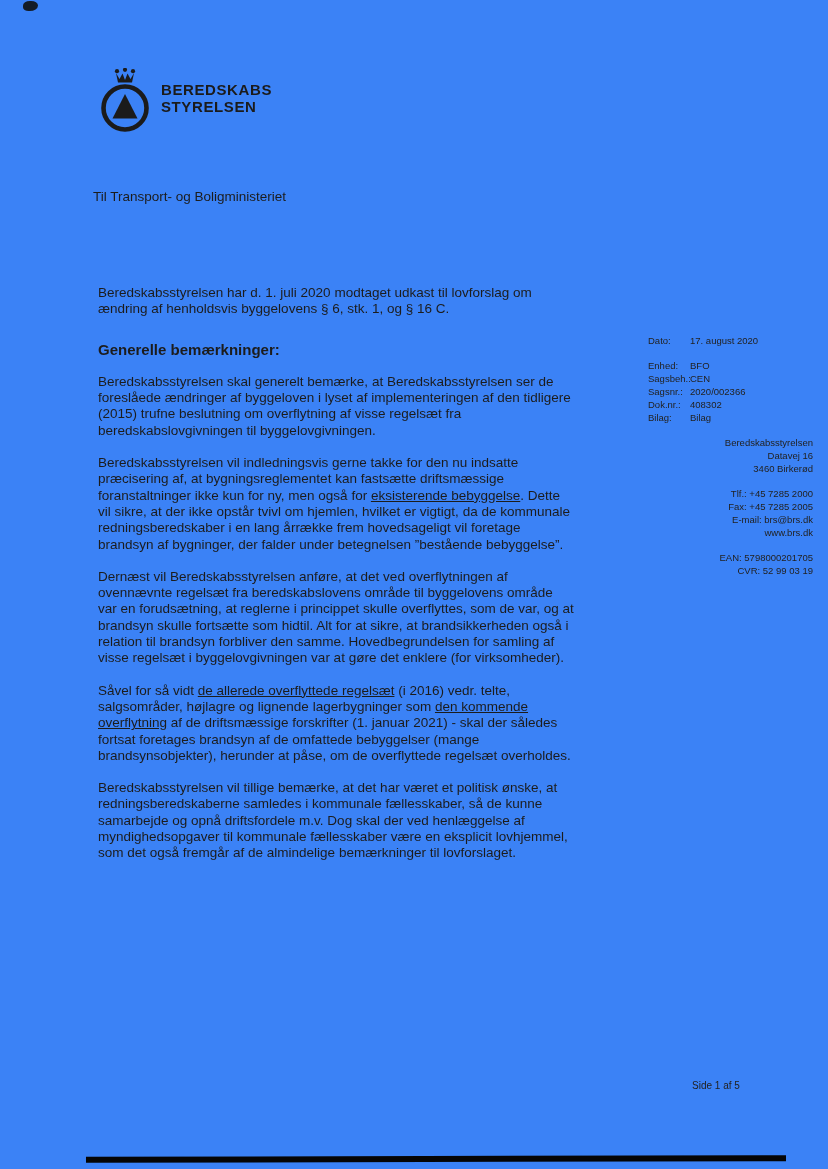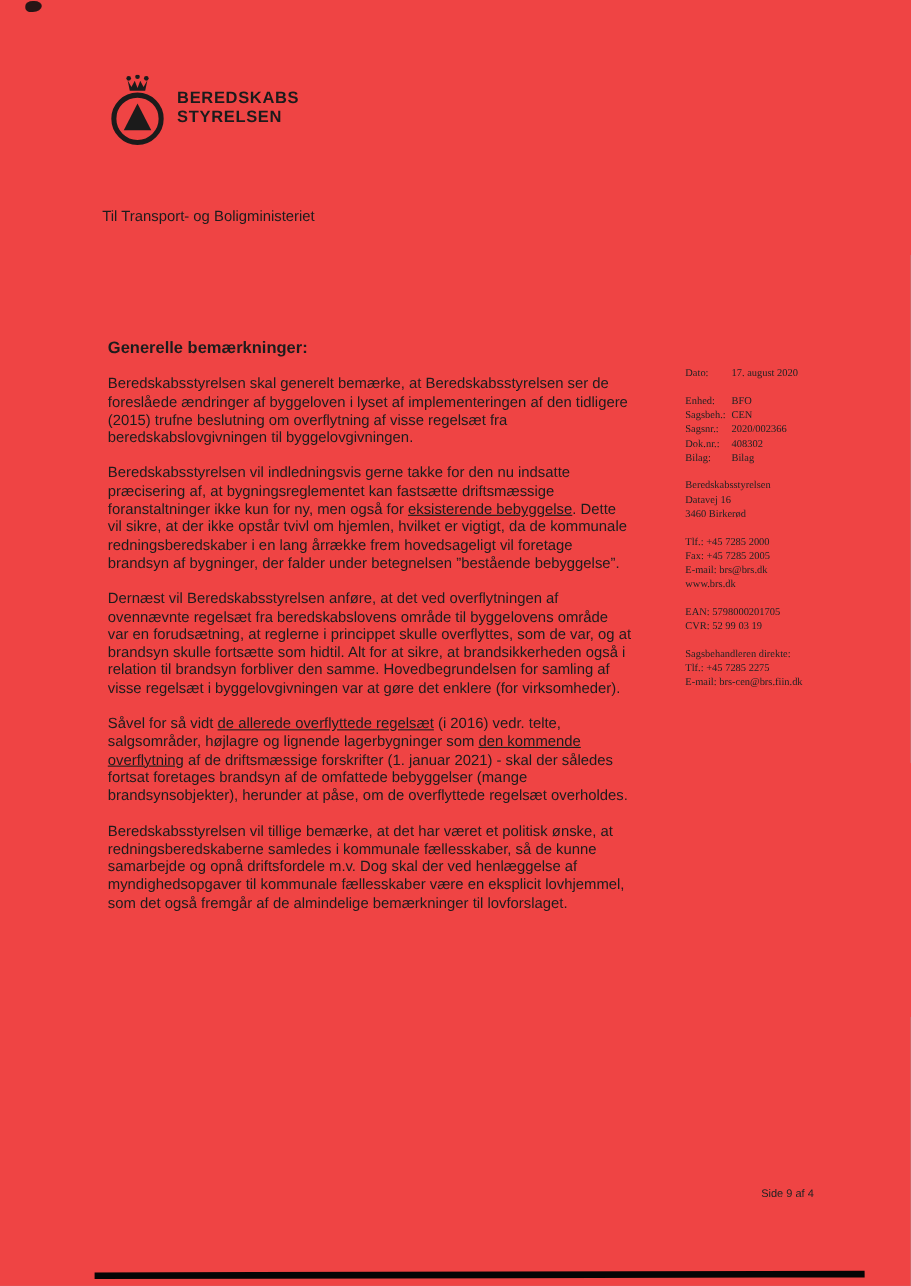--- a/index.html
+++ b/index.html
@@ -1,46 +1,46 @@
 <!DOCTYPE html>
 <html lang="da"><head>
 <meta charset="utf-8">
 <style>
   html,body{margin:0;padding:0;background:#9b9b9b;}
   .page{
     position:relative;
     width:828px;height:1169px;
     margin:0 auto;
-    background:#ef4444;
+    background:#3b82f6;
     overflow:hidden;
     font-family:"Liberation Sans", sans-serif;
     color:#1c1c1c;
   }
   
   .speck{position:absolute;left:23px;top:1px;width:15px;height:10px;background:#111;border-radius:50% 50% 60% 40%;opacity:.9;}
   .scanline{position:absolute;left:86px;top:1156px;width:700px;height:6px;background:#050505;transform:rotate(-.12deg);}
   
   .logo{position:absolute;left:98px;top:68px;display:flex;align-items:flex-start;}
   .logo-emblem{display:block;}
   .logo-text{margin-left:9px;margin-top:13px;font-weight:bold;font-size:15px;line-height:17px;letter-spacing:.6px;color:#1b1b1b;}
   
   .recipient{position:absolute;left:93px;top:189px;font-size:13.5px;}
   
   .body-col{position:absolute;left:98px;top:285px;width:476px;font-size:13.5px;line-height:16.3px;}
   .body-col h1{font-size:14px;line-height:17px;margin:0 0 22px 0;font-weight:bold;}
   .body-col h2{font-size:15px;margin:24px 0 16px 0;font-weight:bold;}
   .body-col p{margin:0 0 16px 0;}
   .u{text-decoration:underline;}
   
-  .sidebar{position:absolute;left:623px;top:334px;width:165px;font-size:9.5px;line-height:13px;color:#222;font-family:Liberation Serif, serif;}
+  .sidebar{position:absolute;left:648px;top:334px;width:165px;font-size:9.5px;line-height:13px;color:#222;}
   .meta{margin:0 0 2px 0;}
   .meta-row{display:flex;}
   .meta-row:first-child{margin-bottom:12px;}
   .m-label{width:42px;flex:none;}
-  .sb-block{margin-top:12px;}
+  .sb-block{margin-top:12px;text-align:right;}
   
   .footer{position:absolute;left:692px;top:1080px;font-size:10px;color:#222;}
 </style>
 </head>
 <body>
 
 <div class="page">
 
   <div class="speck"></div>
 
@@ -56,20 +56,21 @@
     <div class="logo-text">
       <div>BEREDSKABS</div>
       <div>STYRELSEN</div>
     </div>
   </header>
 
   <div class="recipient">Til Transport- og Boligministeriet</div>
 
   <main class="body-col">
 
+    <p>Beredskabsstyrelsen har d. 1. juli 2020 modtaget udkast til lovforslag om ændring af henholdsvis byggelovens § 6, stk. 1, og § 16 C.</p>
 
     <h2>Generelle bemærkninger:</h2>
 
     <p>Beredskabsstyrelsen skal generelt bemærke, at Beredskabsstyrelsen ser de foreslåede ændringer af byggeloven i lyset af implementeringen af den tidligere (2015) trufne beslutning om overflytning af visse regelsæt fra beredskabslovgivningen til byggelovgivningen.</p>
 
     <p><span>Beredskabsstyrelsen vil indledningsvis gerne takke for den nu indsatte præcisering af, at bygningsreglementet kan fastsætte driftsmæssige foranstaltninger ikke kun for ny, men også for </span><span class="u">eksisterende bebyggelse</span><span>. Dette vil sikre, at der ikke opstår tvivl om hjemlen, hvilket er vigtigt, da de kommunale redningsberedskaber i en lang årrække frem hovedsageligt vil foretage brandsyn af bygninger, der falder under betegnelsen ”bestående bebyggelse”.</span></p>
 
     <p>Dernæst vil Beredskabsstyrelsen anføre, at det ved overflytningen af ovennævnte regelsæt fra beredskabslovens område til byggelovens område var en forudsætning, at reglerne i princippet skulle overflyttes, som de var, og at brandsyn skulle fortsætte som hidtil. Alt for at sikre, at brandsikkerheden også i relation til brandsyn forbliver den samme. Hovedbegrundelsen for samling af visse regelsæt i byggelovgivningen var at gøre det enklere (for virksomheder).</p>
 
     <p><span>Såvel for så vidt </span><span class="u">de allerede overflyttede regelsæt</span><span> (i 2016) vedr. telte, salgsområder, højlagre og lignende lagerbygninger som </span><span class="u">den kommende overflytning</span><span> af de driftsmæssige forskrifter (1. januar 2021) - skal der således fortsat foretages brandsyn af de omfattede bebyggelser (mange brandsynsobjekter), herunder at påse, om de overflyttede regelsæt overholdes.</span></p>
@@ -116,24 +117,19 @@
       <div>Fax: +45 7285 2005</div>
       <div>E-mail: brs@brs.dk</div>
       <div>www.brs.dk</div>
     </div>
 
     <div class="sb-block">
       <div>EAN: 5798000201705</div>
       <div>CVR: 52 99 03 19</div>
     </div>
 
-    <div class="sb-block">
-      <div>Sagsbehandleren direkte:</div>
-      <div>Tlf.: +45 7285 2275</div>
-      <div>E-mail: brs-cen@brs.fiin.dk</div>
-    </div>
   </aside>
 
-  <div class="footer">Side 9 af 4</div>
+  <div class="footer">Side 1 af 5</div>
 
   <div class="scanline"></div>
 
 </div>
 
 </body></html>

